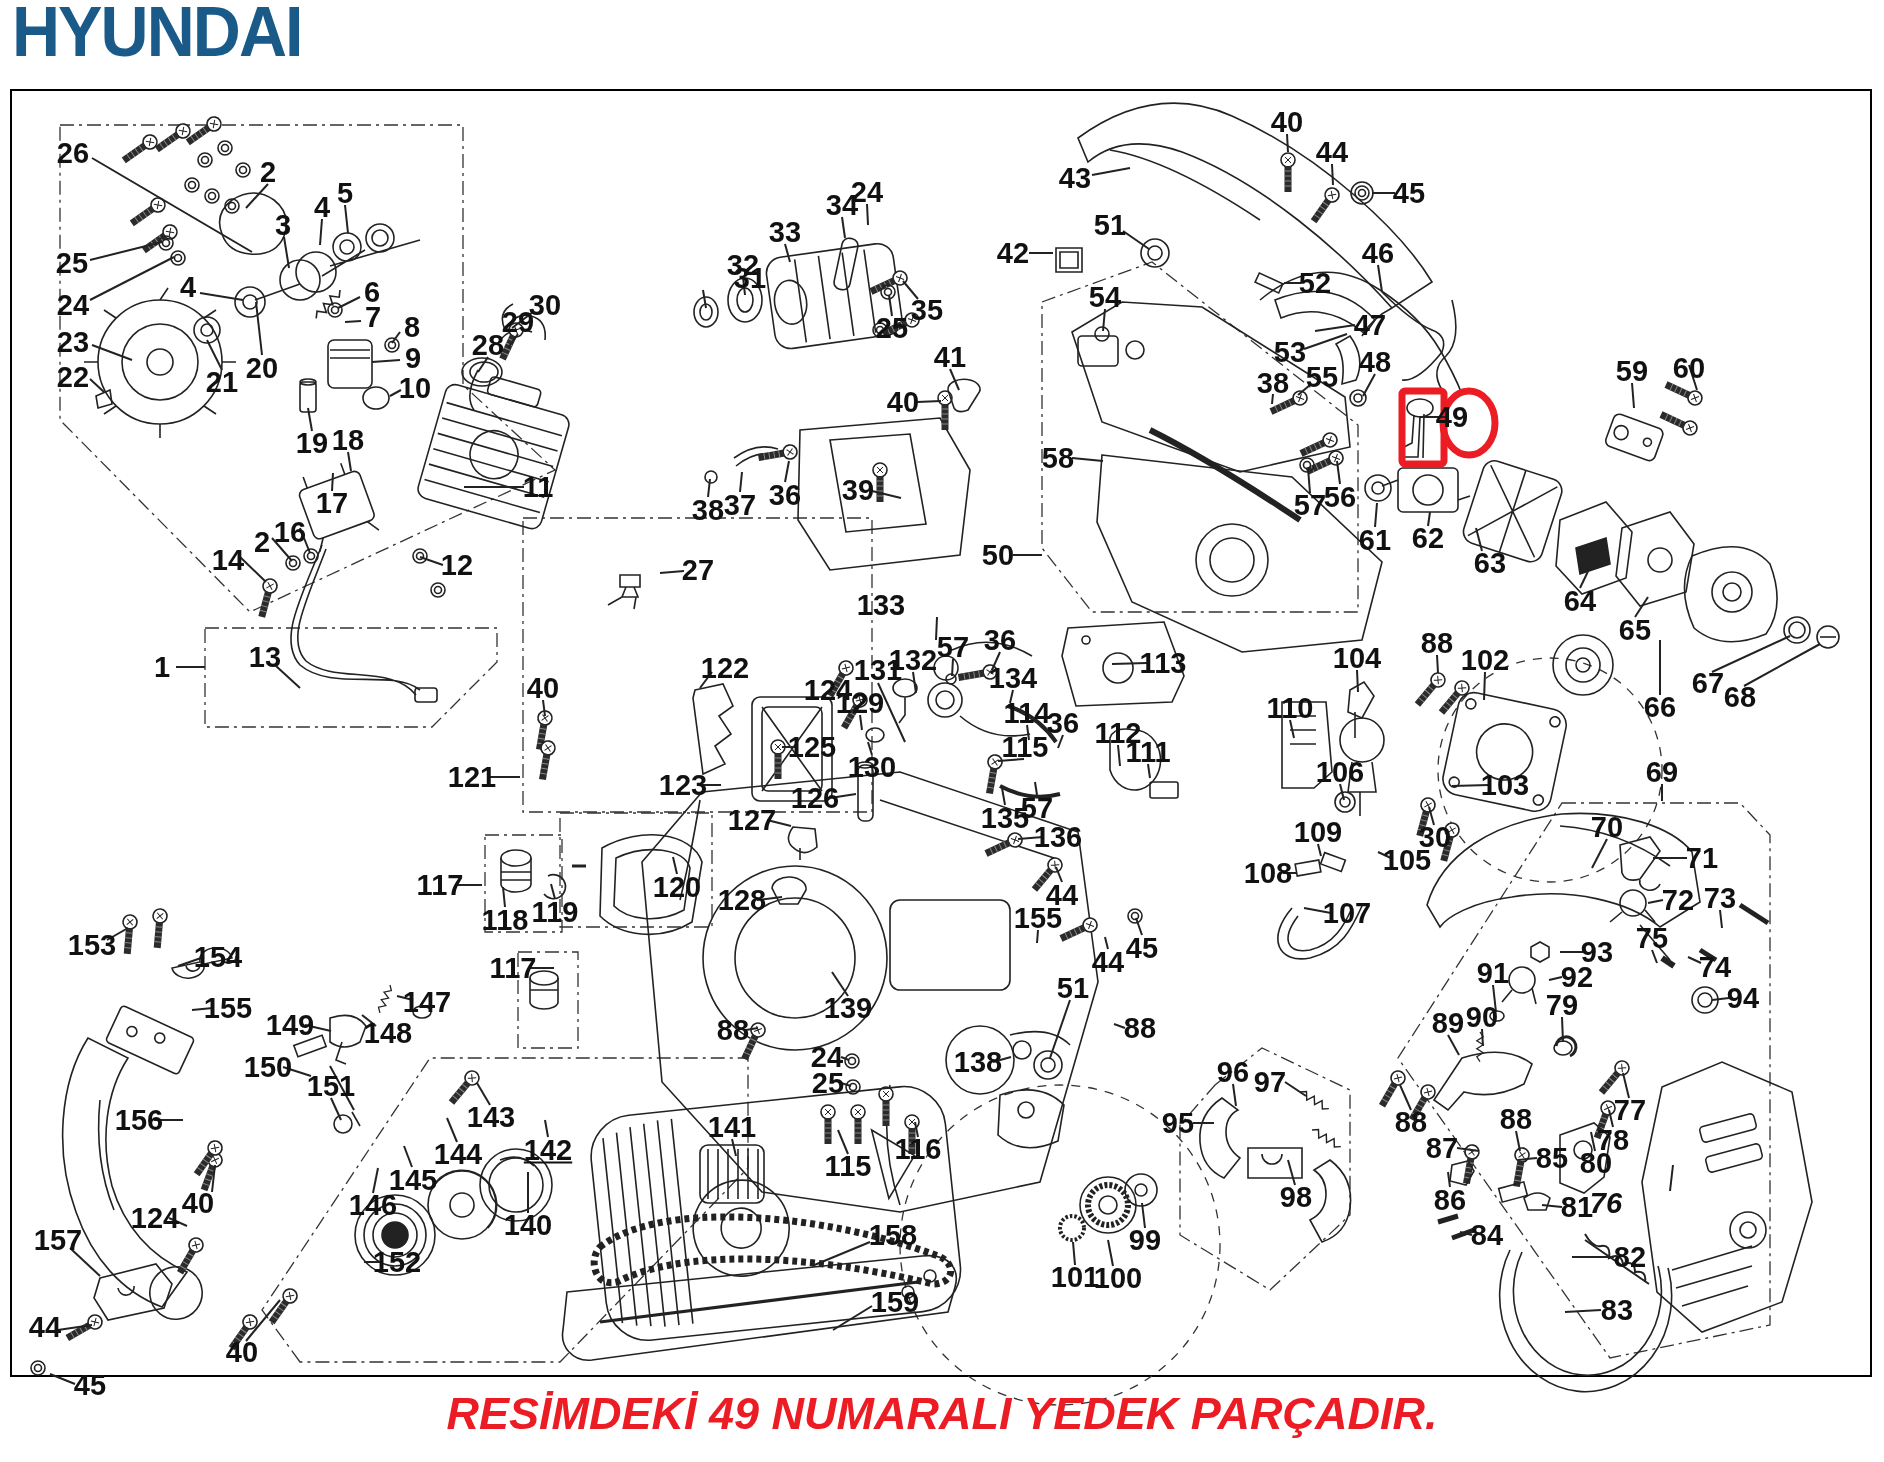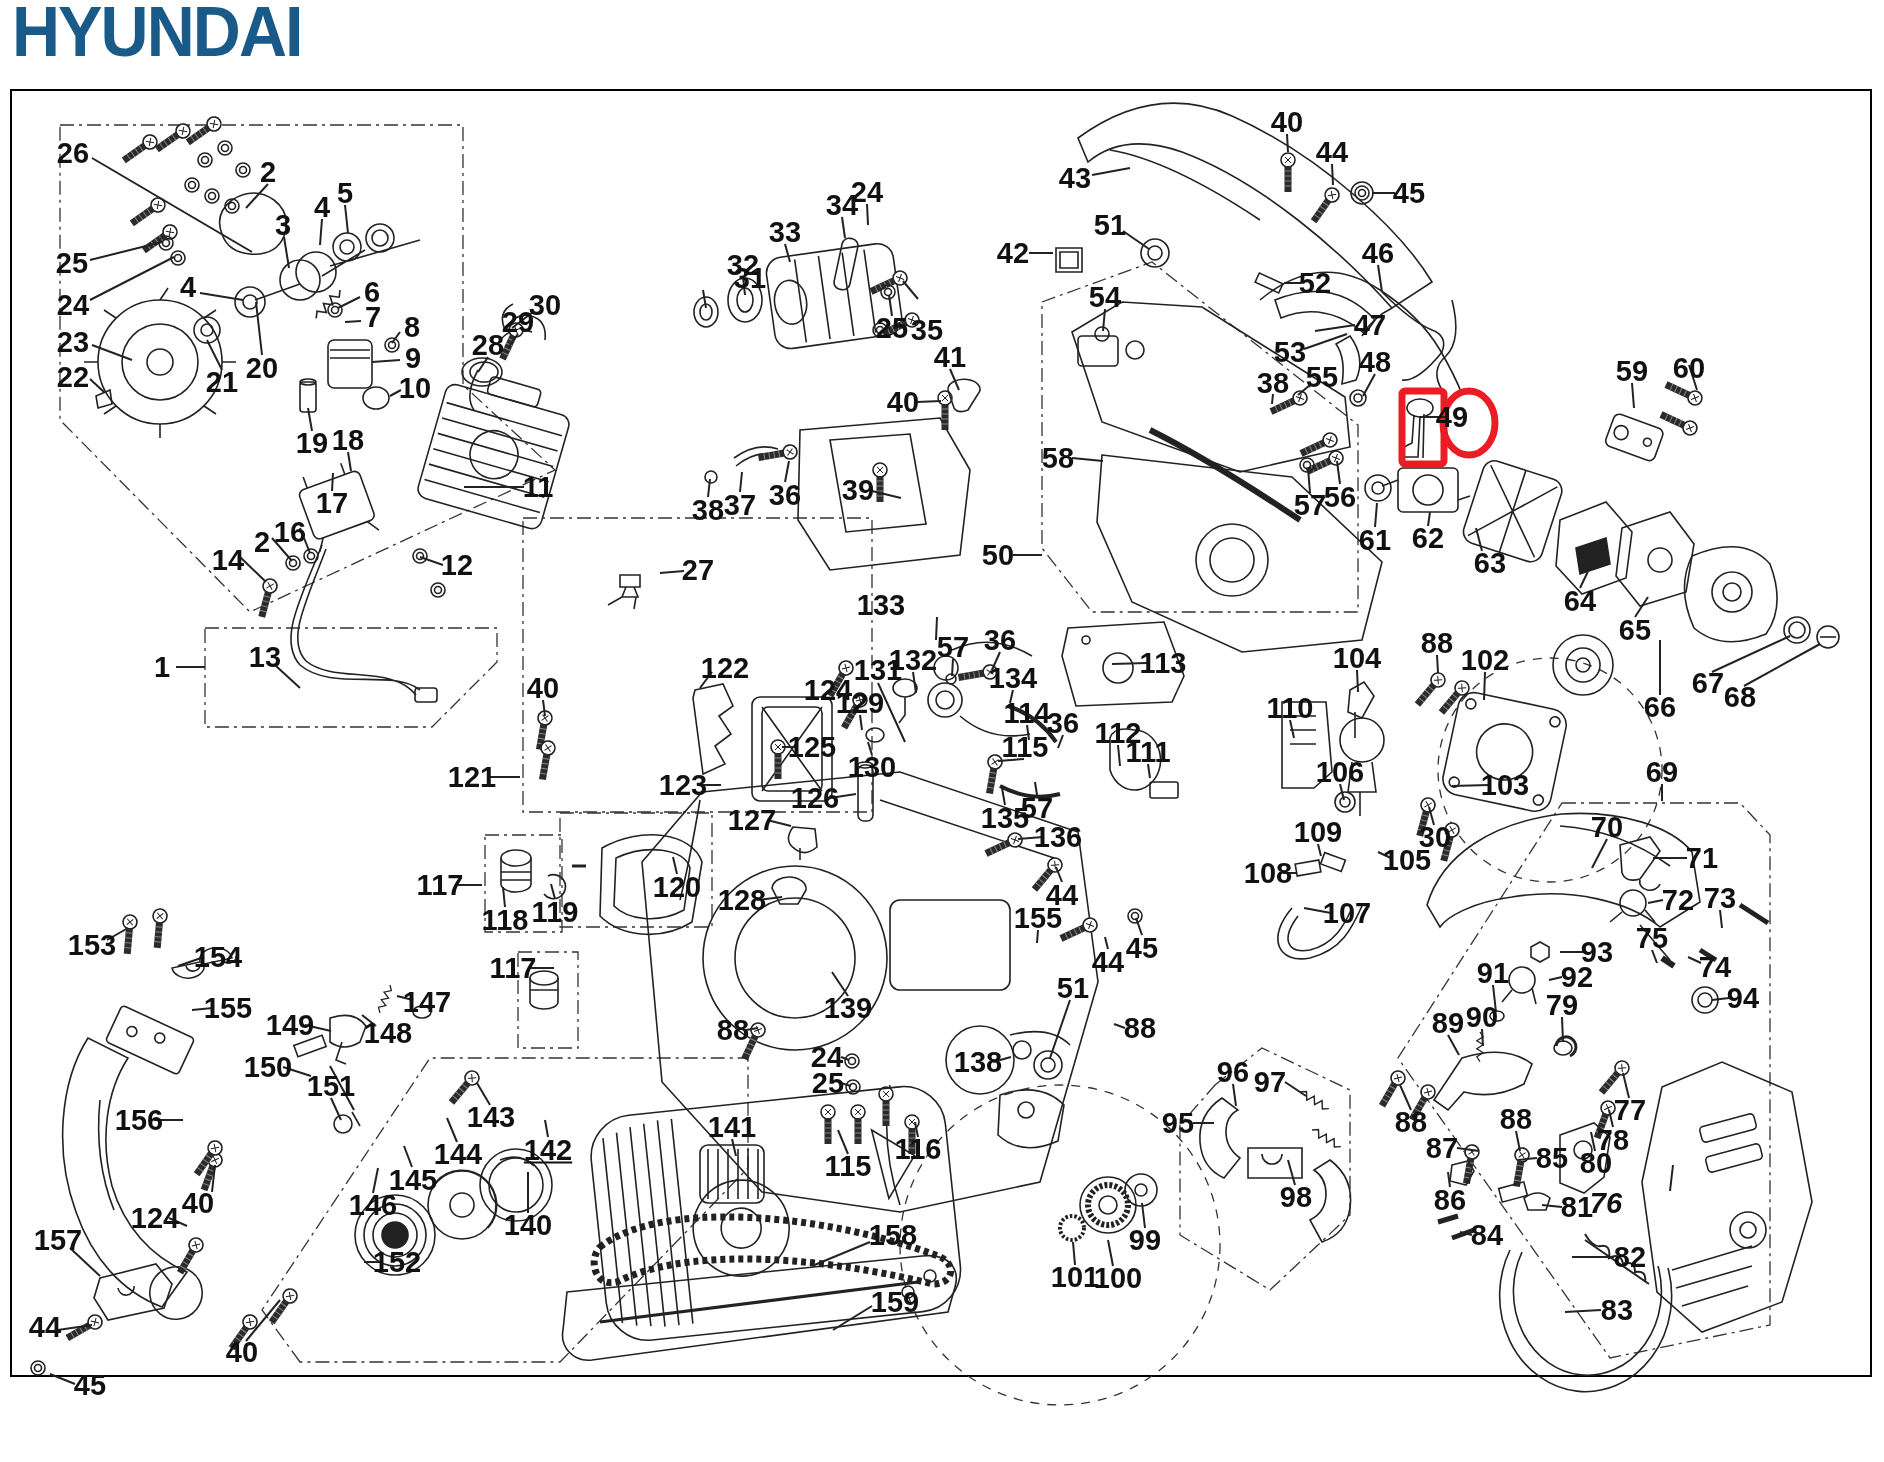--- a/index.html
+++ b/index.html
@@ -630,21 +630,21 @@
       <div class="lbl" style="left: 228px; top: 560px;">14</div>
       <div class="lbl" style="left: 457px; top: 565px;">12</div>
       <div class="lbl" style="left: 698px; top: 570px;">27</div>
       <div class="lbl" style="left: 867px; top: 192px;">24</div>
       <div class="lbl" style="left: 842px; top: 205px;">34</div>
       <div class="lbl" style="left: 785px; top: 232px;">33</div>
       <div class="lbl" style="left: 1110px; top: 225px;">51</div>
       <div class="lbl" style="left: 1013px; top: 253px;">42</div>
       <div class="lbl" style="left: 743px; top: 265px;">32</div>
       <div class="lbl" style="left: 703px; top: 278px; margin-left: 47px;">31</div>
-      <div class="lbl" style="left: 927px; top: 310px; margin-top: 20px;">35</div>
+      <div class="lbl" style="left: 927px; top: 310px;">35</div>
       <div class="lbl" style="left: 1105px; top: 297px;">54</div>
       <div class="lbl" style="left: 892px; top: 328px;">25</div>
       <div class="lbl" style="left: 950px; top: 357px;">41</div>
       <div class="lbl" style="left: 1273px; top: 383px;">38</div>
       <div class="lbl" style="left: 903px; top: 402px;">40</div>
       <div class="lbl" style="left: 1058px; top: 458px;">58</div>
       <div class="lbl" style="left: 858px; top: 490px;">39</div>
       <div class="lbl" style="left: 785px; top: 495px;">36</div>
       <div class="lbl" style="left: 740px; top: 505px;">37</div>
       <div class="lbl" style="left: 708px; top: 510px;">38</div>
@@ -783,13 +783,14 @@
       <div class="lbl" style="left: 1613px; top: 1140px;">78</div>
       <div class="lbl" style="left: 1596px; top: 1163px;">80</div>
       <div class="lbl" style="left: 1450px; top: 1200px;">86</div>
       <div class="lbl" style="left: 1606px; top: 1203px; font-style: italic;">76</div>
       <div class="lbl" style="left: 1577px; top: 1207px;">81</div>
       <div class="lbl" style="left: 1487px; top: 1235px;">84</div>
       <div class="lbl" style="left: 1630px; top: 1257px;">82</div>
       <div class="lbl" style="left: 1617px; top: 1310px;">83</div>
     </div>
 
+  <div id="note">RESİMDEKİ 49 NUMARALI YEDEK PARÇADIR.</div>
 </div>
 
 </body></html>

